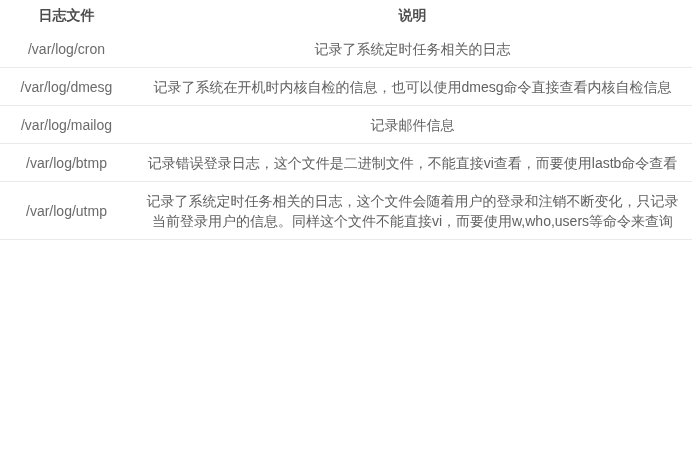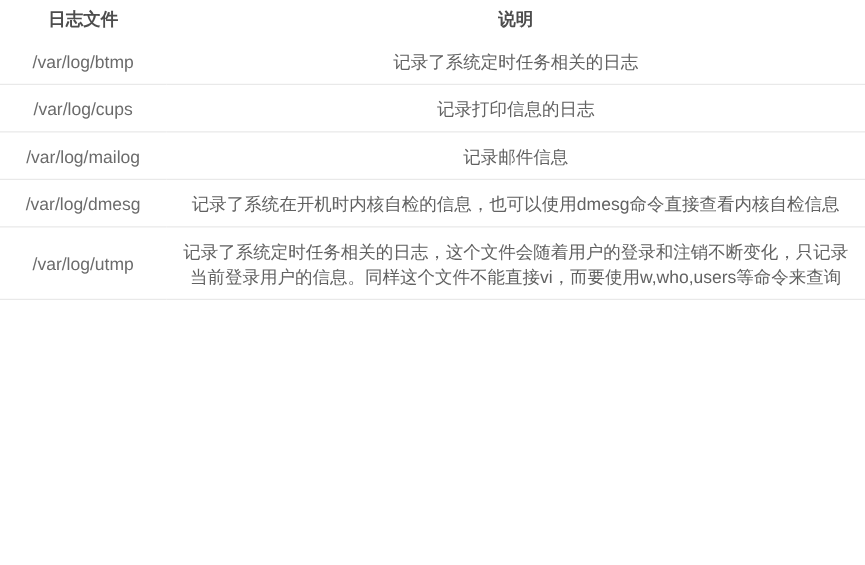--- a/index.html
+++ b/index.html
@@ -59,33 +59,33 @@
     <col>
   </colgroup>
   <thead>
     <tr>
       <th>日志文件</th>
       <th>说明</th>
     </tr>
   </thead>
   <tbody>
     <tr>
-      <td class="file-cell">/var/log/btmp</td>
+      <td class="file-cell">/var/log/cron</td>
       <td class="desc-cell">记录了系统定时任务相关的日志</td>
     </tr>
     <tr>
-      <td class="file-cell">/var/log/cups</td>
-      <td class="desc-cell">记录打印信息的日志</td>
+      <td class="file-cell">/var/log/dmesg</td>
+      <td class="desc-cell">记录了系统在开机时内核自检的信息，也可以使用dmesg命令直接查看内核自检信息</td>
     </tr>
     <tr>
       <td class="file-cell">/var/log/mailog</td>
       <td class="desc-cell">记录邮件信息</td>
     </tr>
     <tr>
-      <td class="file-cell">/var/log/dmesg</td>
-      <td class="desc-cell">记录了系统在开机时内核自检的信息，也可以使用dmesg命令直接查看内核自检信息</td>
+      <td class="file-cell">/var/log/btmp</td>
+      <td class="desc-cell">记录错误登录日志，这个文件是二进制文件，不能直接vi查看，而要使用lastb命令查看</td>
     </tr>
     <tr>
       <td class="file-cell">/var/log/utmp</td>
       <td class="desc-cell">记录了系统定时任务相关的日志，这个文件会随着用户的登录和注销不断变化，只记录当前登录用户的信息。同样这个文件不能直接vi，而要使用w,who,users等命令来查询</td>
     </tr>
   </tbody>
 </table>
 
 </body></html>

